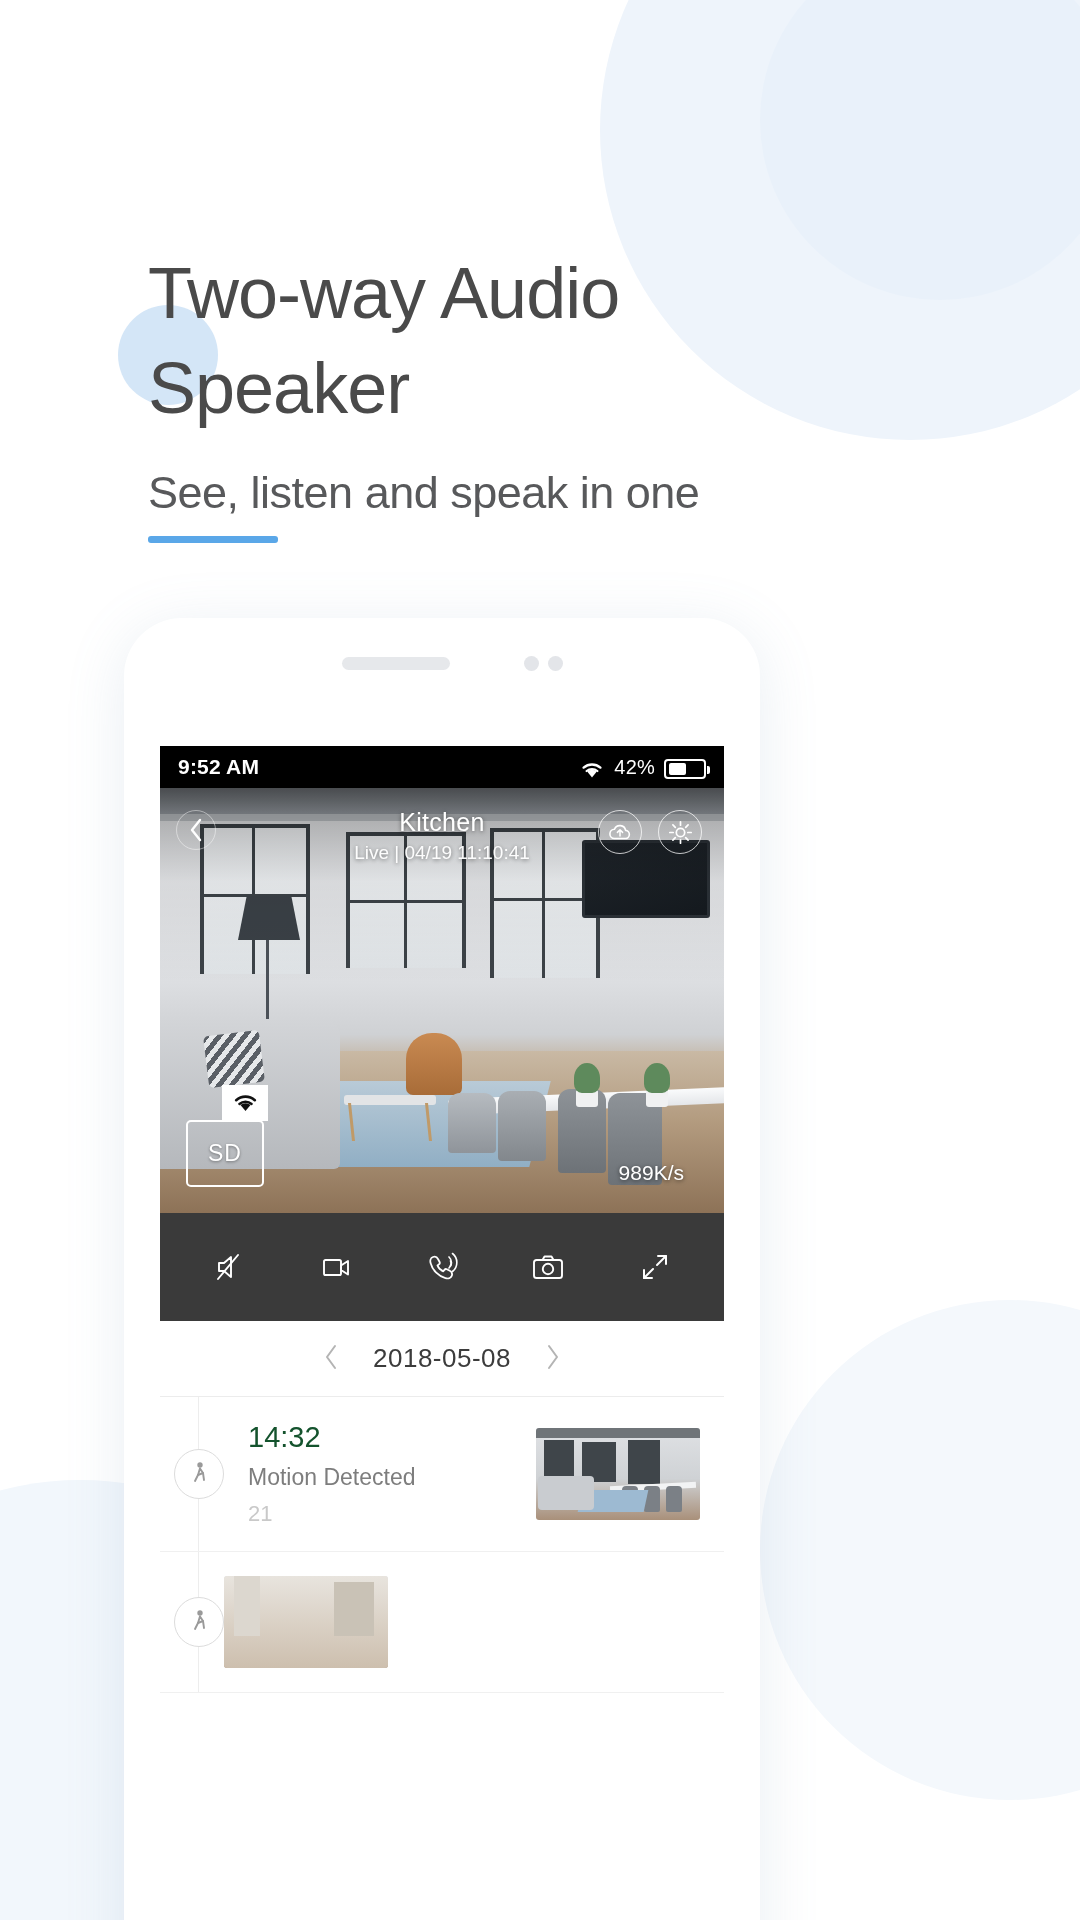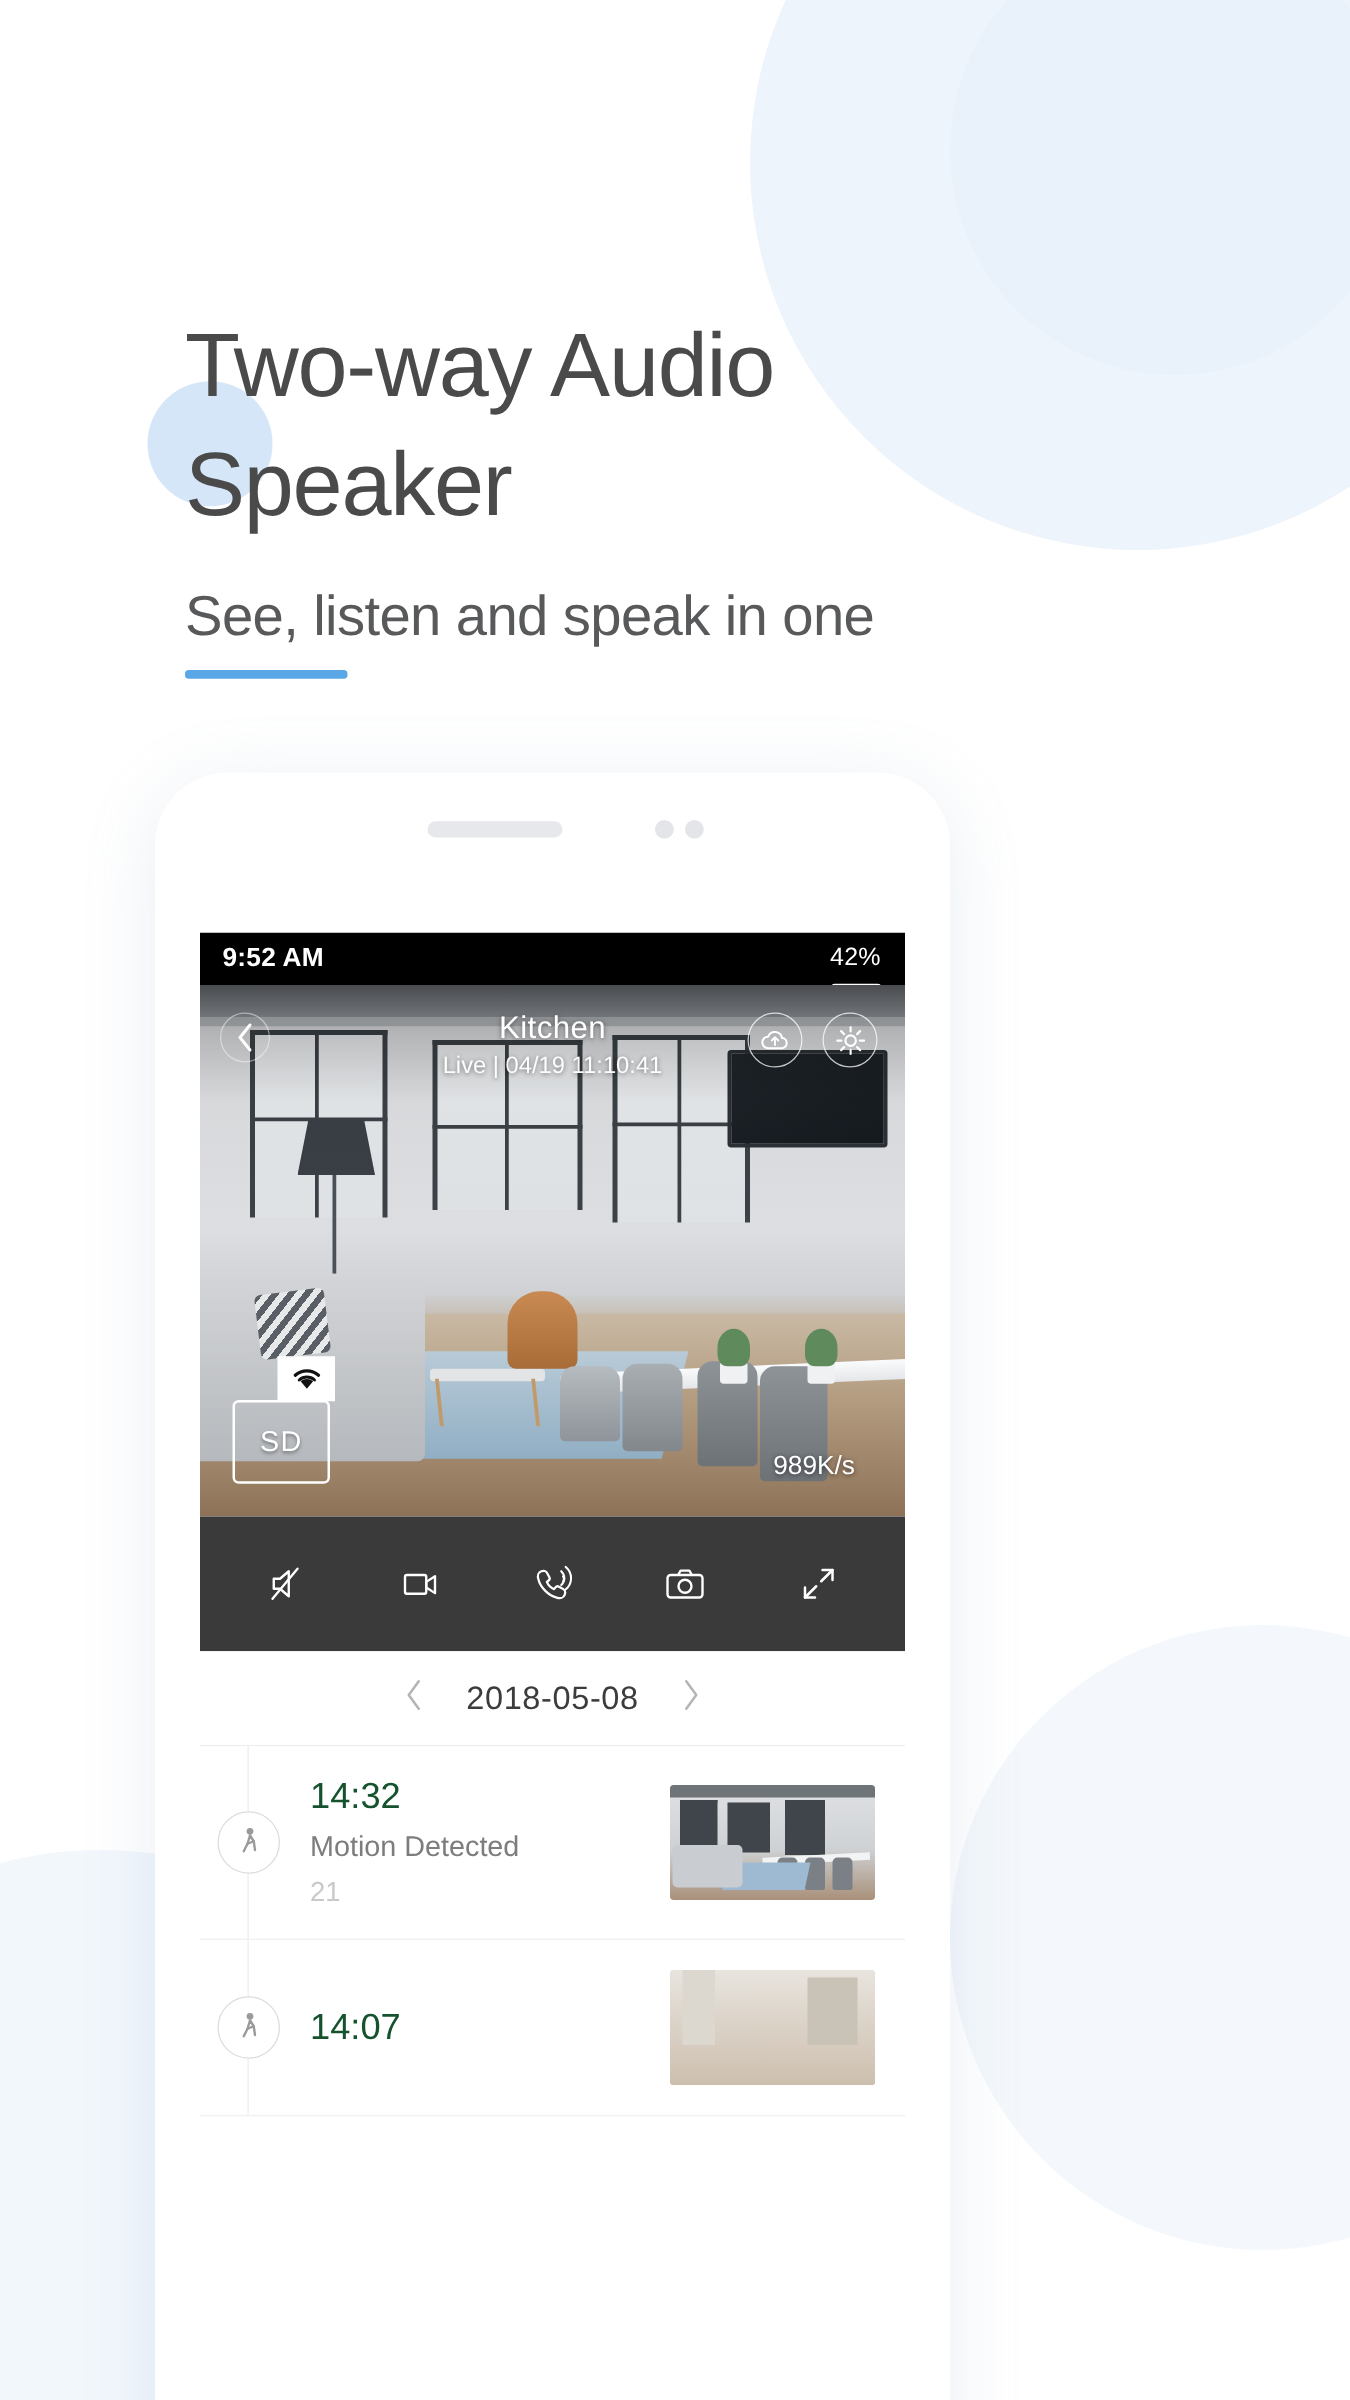--- a/index.html
+++ b/index.html
@@ -86,21 +86,21 @@
     overflow:hidden;
   }
 
   
   .statusbar {
     height:42px; background:#000; color:#fff;
     display:flex; align-items:center; justify-content:space-between;
     padding:0 18px; font-size:21px; font-weight:600;
     letter-spacing:0.2px;
   }
-  .status-right { display:flex; align-items:flex-start; gap:9px;flex-direction:column; }
+  .status-right { display:flex; align-items:flex-end; gap:9px; }
   .wifi-ic { display:block; }
   .batt-pct { font-size:20px; font-weight:500; }
   .batt {
     width:42px; height:20px; border:2px solid #fff; border-radius:4px;
     position:relative; display:flex; align-items:center;
   }
   .batt::after {
     content:''; position:absolute; right:-6px; top:5px;
     width:3px; height:8px; background:#fff; border-radius:0 2px 2px 0;
   }
@@ -527,23 +527,20 @@
 
       <div class="event">
         <div class="ev-line"></div>
         <div class="ev-icon">
           <svg width="24" height="28" viewBox="0 0 24 28">
             <circle cx="13" cy="5" r="2.7" fill="#9a9a9a"></circle>
             <path d="M13 8.4 L11 15 L8 21 M13 8.4 L16 13 L17 20" stroke="#9a9a9a" stroke-width="1.9" fill="none" stroke-linecap="round" stroke-linejoin="round"></path>
             <path d="M11 15 L16 13" stroke="#9a9a9a" stroke-width="1.9" fill="none" stroke-linecap="round"></path>
           </svg>
         </div>
-        <div class="ev-text">
-          <div class="ev-time">14:07</div>
-        </div>
         <div class="ev-thumb">
           <div class="th-tile"></div>
           <div class="th-win" style="left:10px;top:0;width:26px;height:60px;background:#dcd7cf;"></div>
           <div class="th-win" style="right:14px;top:6px;width:40px;height:54px;background:#c9c2b6;"></div>
         </div>
       </div>
 
     </div>
 
   </div>

